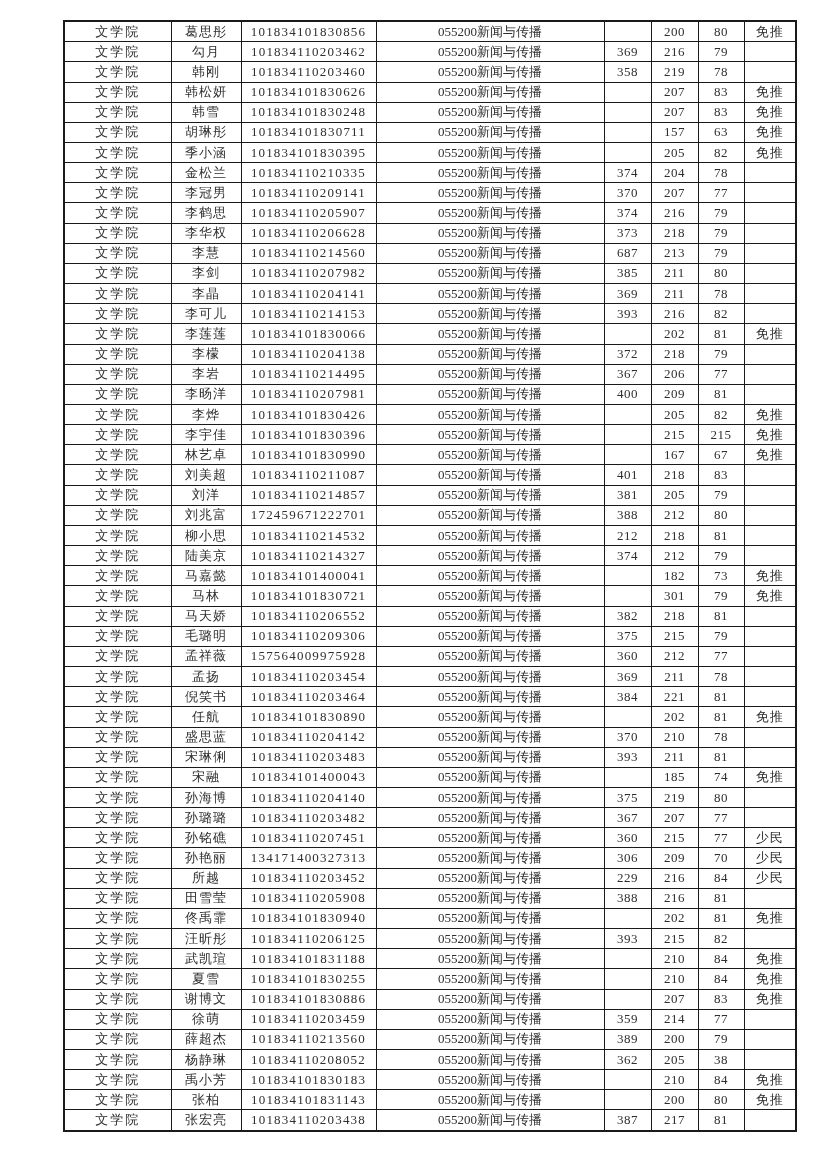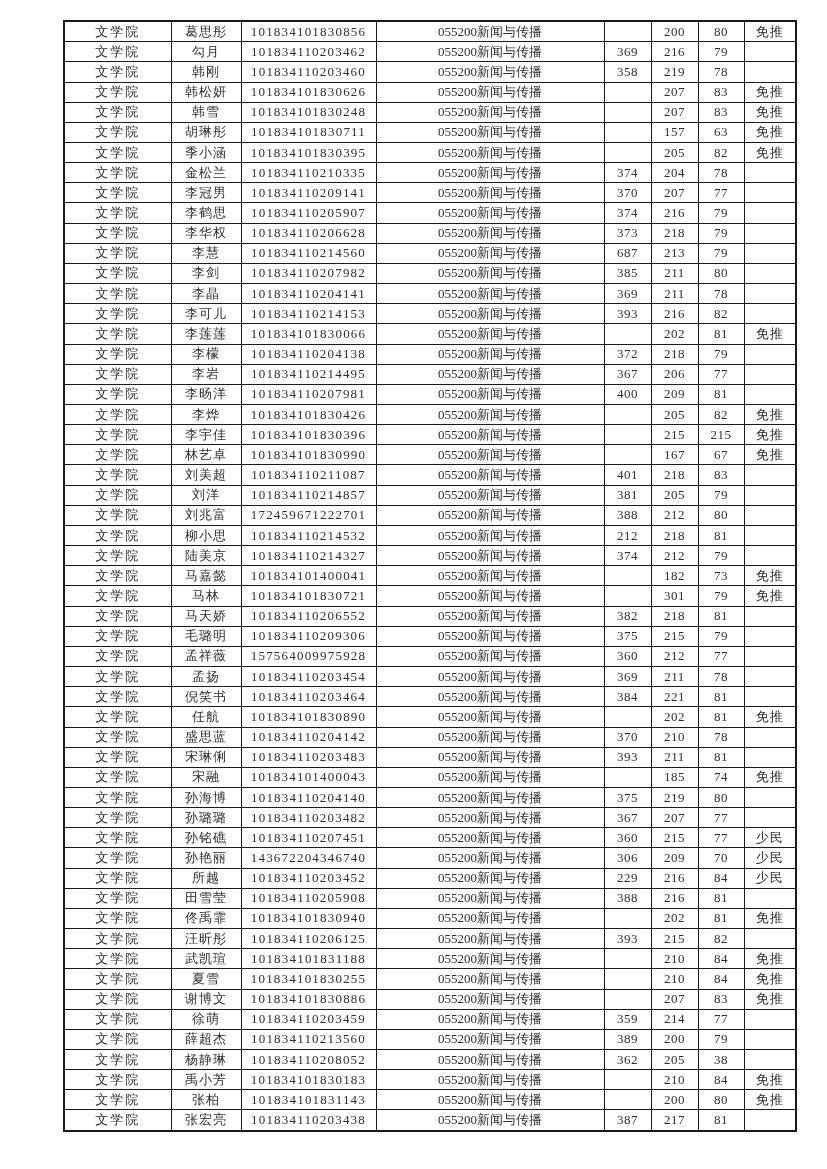--- a/index.html
+++ b/index.html
@@ -471,21 +471,21 @@
           <td class="c-id">101834110207451</td>
           <td class="c-program">055200新闻与传播</td>
           <td class="c-score1">360</td>
           <td class="c-score2">215</td>
           <td class="c-score3">77</td>
           <td class="c-remark">少民</td>
         </tr>
         <tr>
           <td class="c-college">文学院</td>
           <td class="c-name">孙艳丽</td>
-          <td class="c-id">143672204346740</td>
+          <td class="c-id">134171400327313</td>
           <td class="c-program">055200新闻与传播</td>
           <td class="c-score1">306</td>
           <td class="c-score2">209</td>
           <td class="c-score3">70</td>
           <td class="c-remark">少民</td>
         </tr>
         <tr>
           <td class="c-college">文学院</td>
           <td class="c-name">所越</td>
           <td class="c-id">101834110203452</td>

